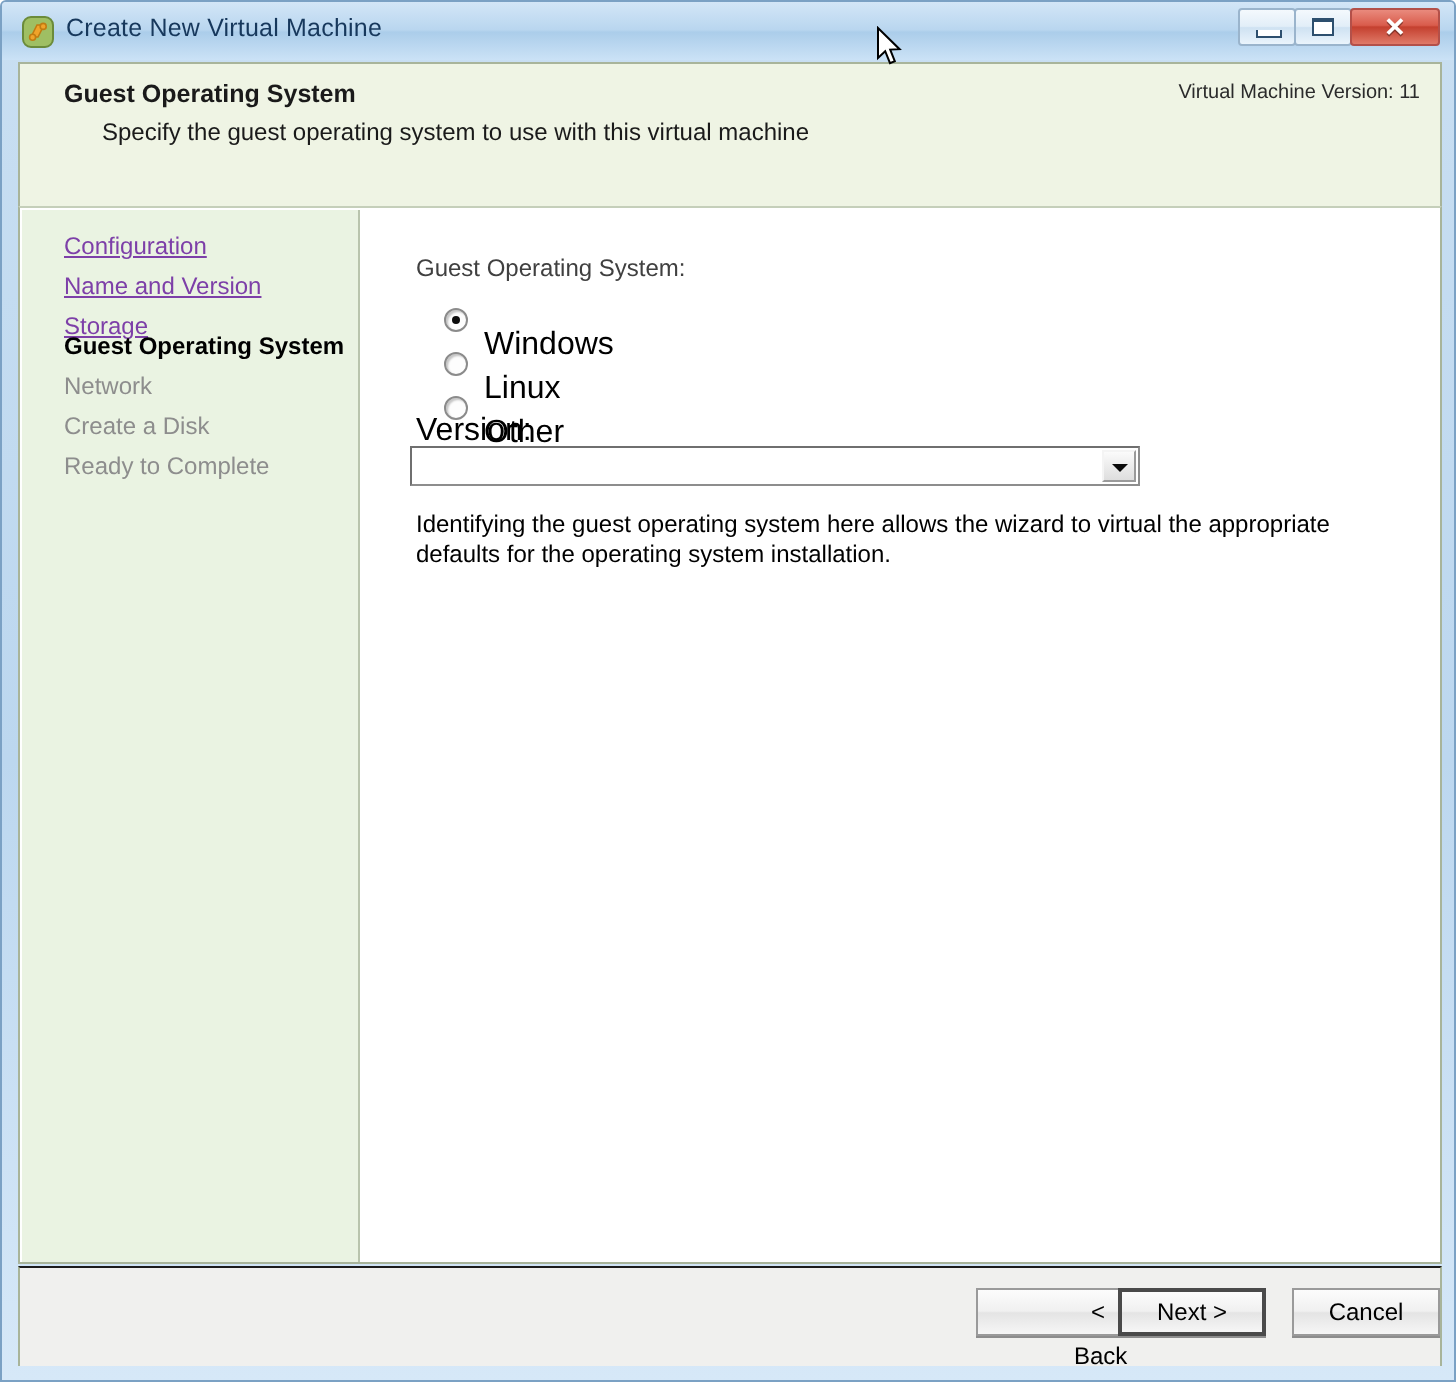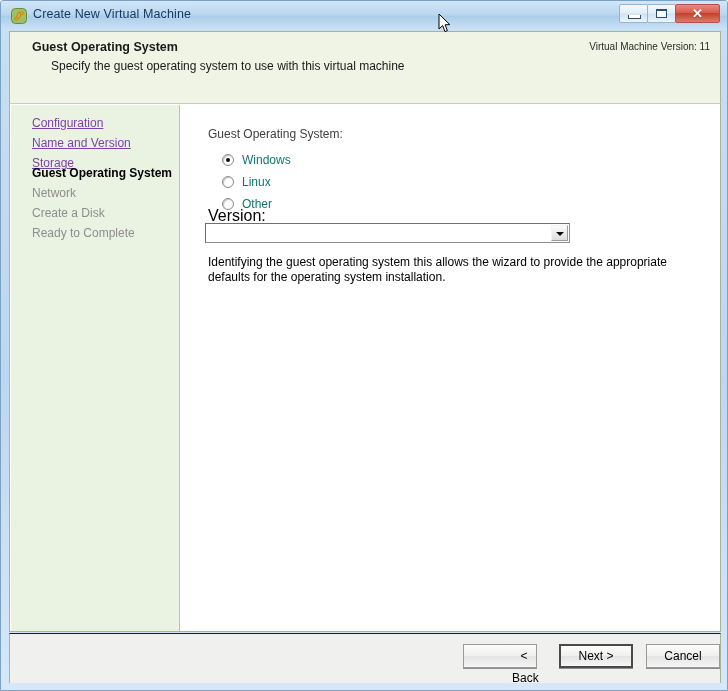--- a/index.html
+++ b/index.html
@@ -205,23 +205,23 @@
   .radio-mark.checked::after {
     content: "";
     position: absolute;
     left: 3px; top: 3px;
     width: 4px; height: 4px;
     border-radius: 50%;
     background: #0d0d0d;
   }
   .radio-label {
     position: absolute;
-    left: 20px; top: 1px;
-    font-size: 12px;
-    color: #0f766e;
+    left: 20px; top: 12px;
+    font-size: 16px;
+    color: #000000;
     white-space: nowrap;
   }
   #version-label {
     position: absolute;
     left: 28px; top: 102px;
     font-size: 16px;
     color: #000;
   }
   #version-select {
     position: absolute;
@@ -296,21 +296,21 @@
     background: linear-gradient(to bottom, #fcfcfc 0%, #f0f0f0 48%, #e4e4e4 52%, #f6f6f6 100%);
     border: 1px solid #9a9a9a;
     box-shadow: 0 1px 0 #8d8d8d;
     font-size: 12px;
     color: #000;
     line-height: 22px;
     text-align: center;
     box-sizing: border-box;
     cursor: default;
   }
-  #btn-back { left: 453px; padding-left: 48px; }
+  #btn-back { left: 478px; padding-left: 48px; }
   #btn-next {
     left: 549px;
     border: 2px solid #4a4a4a;
     line-height: 20px;
     text-align: center;
   }
   #btn-cancel { left: 636px; }
 
   
   #cursor {
@@ -379,21 +379,21 @@
         <span class="radio-mark"></span>
         <span class="radio-label">Other</span>
       </div>
 
       <div id="version-label">Version:</div>
 
       <div id="version-select">
         <div id="version-arrow-btn"></div>
       </div>
 
-      <div id="desc-text">Identifying the guest operating system this allows the wizard to provide the appropriate defaults for the operating system installation.</div>
+      <div id="desc-text">Identifying the guest operating system here allows the wizard to virtual the appropriate defaults for the operating system installation.</div>
     </div>
   </div>
 
   <div id="footer">
     <div class="dlgbtn" id="btn-back">&lt; Back</div>
     <div class="dlgbtn" id="btn-next">Next &gt;</div>
     <div class="dlgbtn" id="btn-cancel">Cancel</div>
   </div>
 
   <svg id="cursor" viewBox="0 0 14 21">

